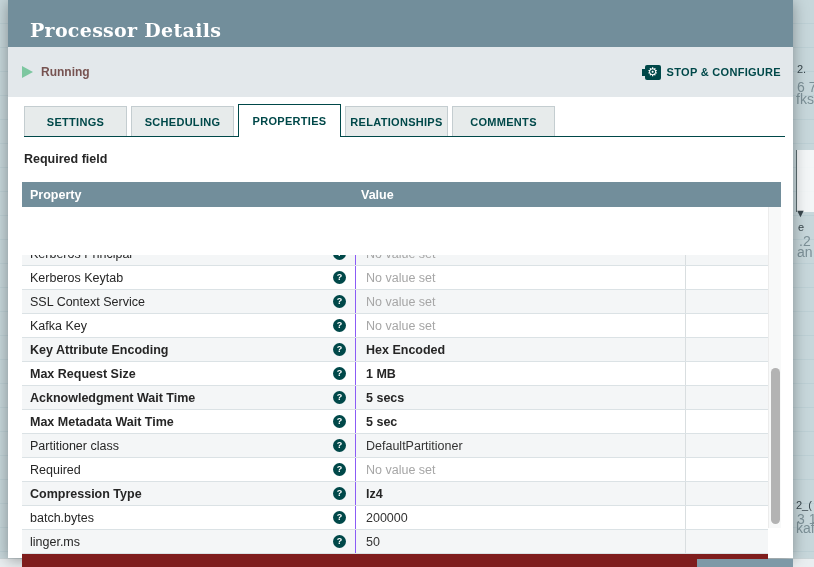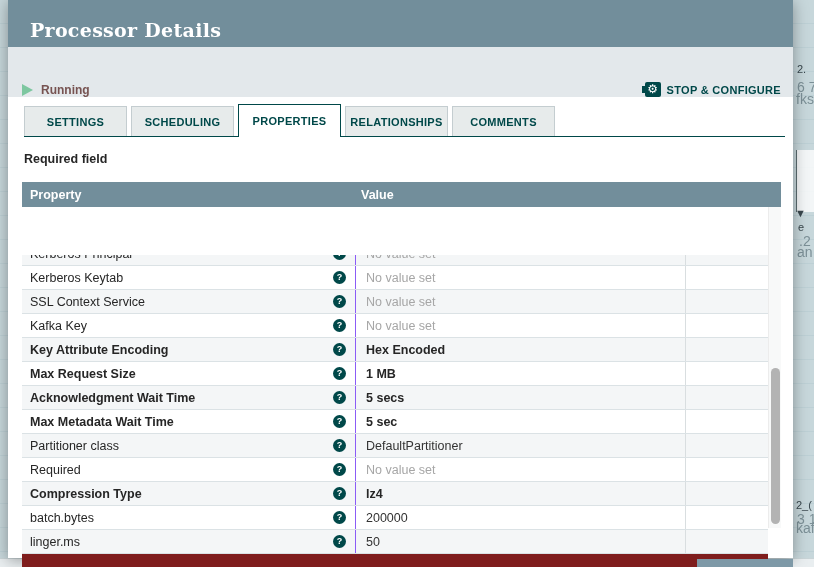--- a/index.html
+++ b/index.html
@@ -21,21 +21,21 @@
   .bottom-statusbar .vbar { position:absolute; top:0; width:1px; height:9px; background:#4a5a60; }
 
   
   .dialog { position:absolute; left:8px; top:0; width:785px; height:558px; background:#fff;
     box-shadow:0 2px 14px rgba(0,0,0,.35); z-index:2;padding-left:22px; }
   .dlg-header { position:absolute; left:0; top:0; width:785px; height:47px; background:#728e9b;
     display:flex; align-items:center; padding:12px 0 0 22px; }
   .dlg-title { font-family:"DejaVu Serif", serif; font-weight:bold; font-size:19px; color:#fff; letter-spacing:.3px; }
 
   .statusbar { position:absolute; left:0; top:47px; width:785px; height:50px; background:#e3e8eb;
-    display:flex; align-items:flex-end; justify-content:space-between; padding:0 12px 0 14px; }
+    display:flex; align-items:center; justify-content:space-between; padding:0 12px 0 14px; }
   .run-group { display:flex; align-items:center; gap:8px; }
   .play-icon { width:0; height:0; border-left:11px solid #7dc7a0; border-top:6px solid transparent; border-bottom:6px solid transparent; }
   .run-label { font-size:12px; font-weight:bold; color:#775351; }
   .stopcfg { display:flex; align-items:center; gap:6px; cursor:pointer; }
   .gear-box { position:relative; width:16px; height:15px; background:#004849; border-radius:2px;
     color:#fff; font-size:12px; line-height:15px; text-align:center; }
   .gear-box::before { content:""; position:absolute; left:-3px; top:4px; width:4px; height:7px; background:#004849; }
   .stopcfg-label { font-size:11px; font-weight:bold; color:#004849; letter-spacing:.3px; }
 
   

